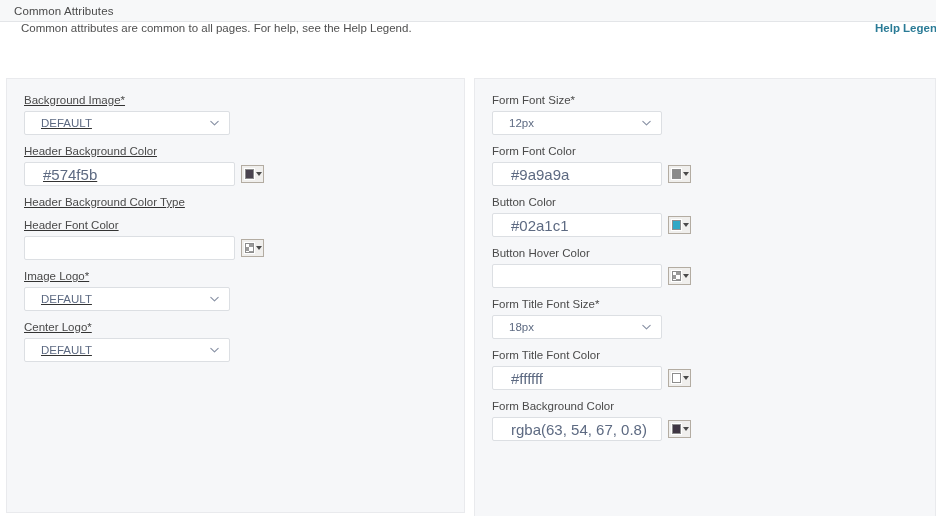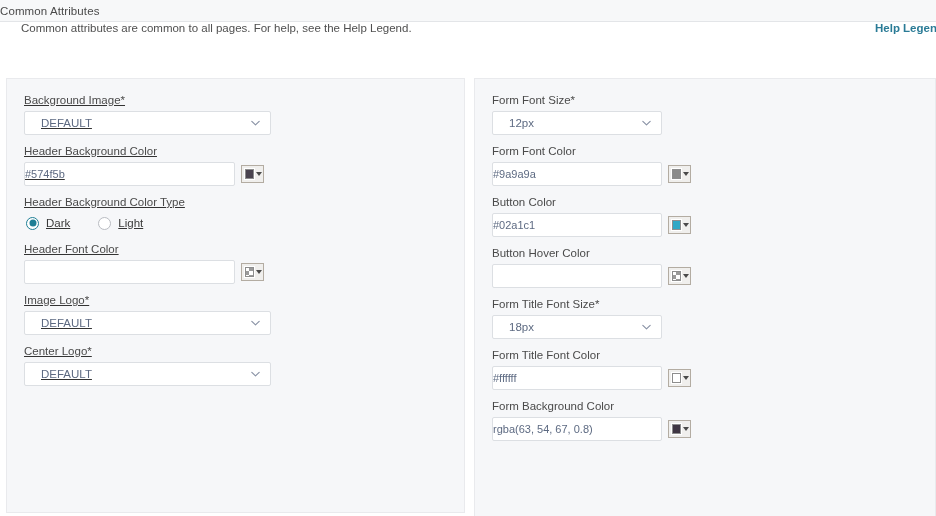--- a/index.html
+++ b/index.html
@@ -16,20 +16,21 @@
     -webkit-font-smoothing: antialiased;
   }
 
   
   .section-header {
     height: 22px;
     background: #f7f8f9;
     border-bottom: 1px solid #e3e5e8;
     display: flex;
     align-items: center;
+    padding-left: 14px;
     box-sizing: border-box;
   }
   .section-header-title {
     font-size: 11.5px;
     color: #4a4a4a;
     letter-spacing: .1px;
   }
 
   
   .desc-strip {
@@ -92,21 +93,21 @@
   }
   .field-row {
     display: flex;
     align-items: center;
     gap: 6px;
   }
 
   
   .select-box {
     position: relative;
-    width: 247px;
+    width: 206px;
     height: 24px;
     background: #ffffff;
     border: 1px solid #dcdfe3;
     border-radius: 2px;
     box-sizing: border-box;
     display: flex;
     align-items: center;
     padding-left: 16px;
   }
   .select-value {
@@ -126,22 +127,22 @@
   
   .text-input {
     width: 211px;
     height: 24px;
     background: #ffffff;
     border: 1px solid #dcdfe3;
     border-radius: 2px;
     box-sizing: border-box;
     display: flex;
     align-items: center;
-    padding-left: 0;
-    font-size: 11px;
+    padding-left: 18px;
+    font-size: 15px;
     color: #5d6a82;
   }
   .panel-right .select-box,
   .panel-right .text-input {
     width: 170px;
   }
 
   
   .swatch-btn {
     width: 23px;
@@ -252,30 +253,20 @@
         <div class="field-row">
           <div class="text-input">#574f5b</div>
           <div class="swatch-btn">
             <span class="swatch-chip" style="background-color: rgb(74, 67, 79);"></span>
             <span class="swatch-arrow"></span>
           </div>
         </div>
       </div>
       <div class="field">
         <span class="field-label">Header Background Color Type</span>
-        <div class="radio-group">
-          <div class="radio-item">
-            <span class="radio-mark checked"></span>
-            <span class="radio-label">Dark</span>
-          </div>
-          <div class="radio-item">
-            <span class="radio-mark"></span>
-            <span class="radio-label">Light</span>
-          </div>
-        </div>
       </div>
       <div class="field">
         <span class="field-label">Header Font Color</span>
         <div class="field-row">
           <div class="text-input"></div>
           <div class="swatch-btn">
             <span class="swatch-chip empty"></span>
             <span class="swatch-arrow"></span>
           </div>
         </div>

